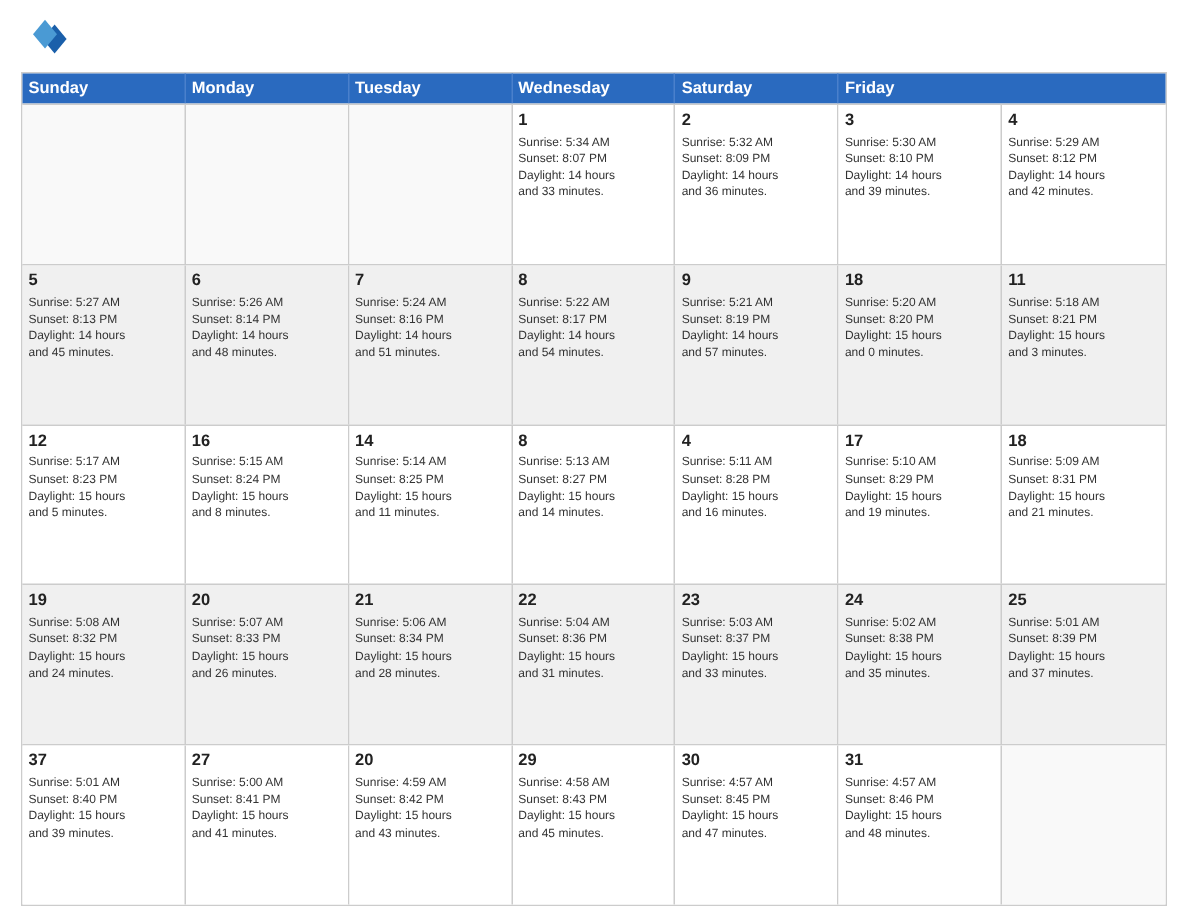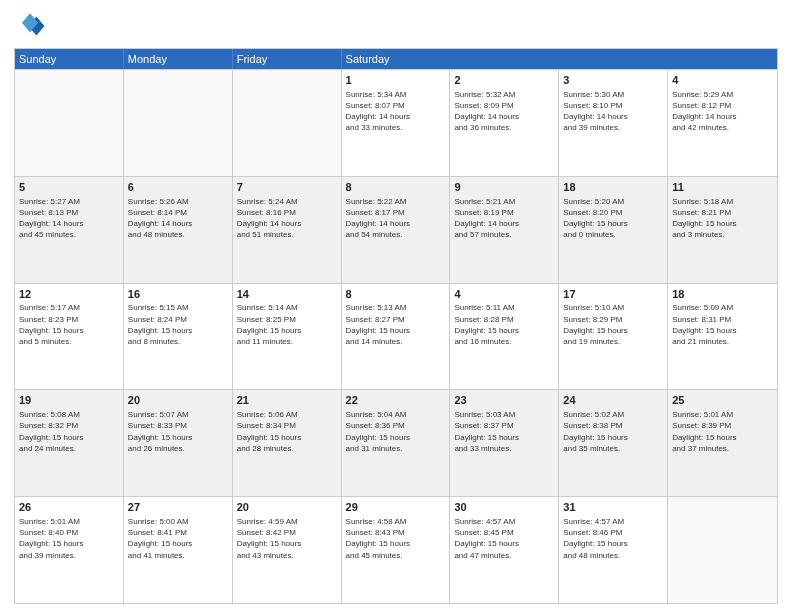--- a/index.html
+++ b/index.html
@@ -59,21 +59,21 @@
       border: 1px solid #ccc;
     }
     .cal-header-row {
       display: grid;
       grid-template-columns: repeat(7, 1fr);
       background: #2a6abf;
     }
     .cal-header-cell {
       color: #fff;
       font-size: 11px;
-      font-weight: normal;
+      font-weight: bold;
       padding: 4px 4px;
       text-align: left;
       border-right: 1px solid #4a80cc;
     }
     .cal-header-cell:last-child { border-right: none; }
     .cal-body {
       flex: 1;
       display: flex;
       flex-direction: column;
     }
@@ -127,22 +127,24 @@
     <div class="title-block">
       <div class="month-year"></div>
       <div class="location"></div>
     </div>
   </div>
 
   <div class="calendar">
     <div class="cal-header-row">
     <div class="cal-header-cell">Sunday</div>
         <div class="cal-header-cell">Monday</div>
+        <div class="cal-header-cell">Tuesday</div>
+        <div class="cal-header-cell">Wednesday</div>
+        <div class="cal-header-cell">Saturday</div>
         <div class="cal-header-cell">Friday</div>
-        <div class="cal-header-cell">Saturday</div>
       </div>
     <div class="cal-body">
     <div class="cal-row">
           <div class="cal-cell empty"></div>
           <div class="cal-cell empty"></div>
           <div class="cal-cell empty"></div>
           <div class="cal-cell">
             <span class="day-num">1</span>
             <div class="cell-text">Sunrise: 5:34 AM<br>Sunset: 8:07 PM<br>Daylight: 14 hours<br>and 33 minutes.</div>
           </div>
@@ -244,21 +246,21 @@
             <span class="day-num">24</span>
             <div class="cell-text">Sunrise: 5:02 AM<br>Sunset: 8:38 PM<br>Daylight: 15 hours<br>and 35 minutes.</div>
           </div>
           <div class="cal-cell shaded">
             <span class="day-num">25</span>
             <div class="cell-text">Sunrise: 5:01 AM<br>Sunset: 8:39 PM<br>Daylight: 15 hours<br>and 37 minutes.</div>
           </div>
         </div>
         <div class="cal-row">
           <div class="cal-cell">
-            <span class="day-num">26</span>
+            <span class="day-num">37</span>
             <div class="cell-text">Sunrise: 5:01 AM<br>Sunset: 8:40 PM<br>Daylight: 15 hours<br>and 39 minutes.</div>
           </div>
           <div class="cal-cell">
             <span class="day-num">27</span>
             <div class="cell-text">Sunrise: 5:00 AM<br>Sunset: 8:41 PM<br>Daylight: 15 hours<br>and 41 minutes.</div>
           </div>
           <div class="cal-cell">
             <span class="day-num">20</span>
             <div class="cell-text">Sunrise: 4:59 AM<br>Sunset: 8:42 PM<br>Daylight: 15 hours<br>and 43 minutes.</div>
           </div>

